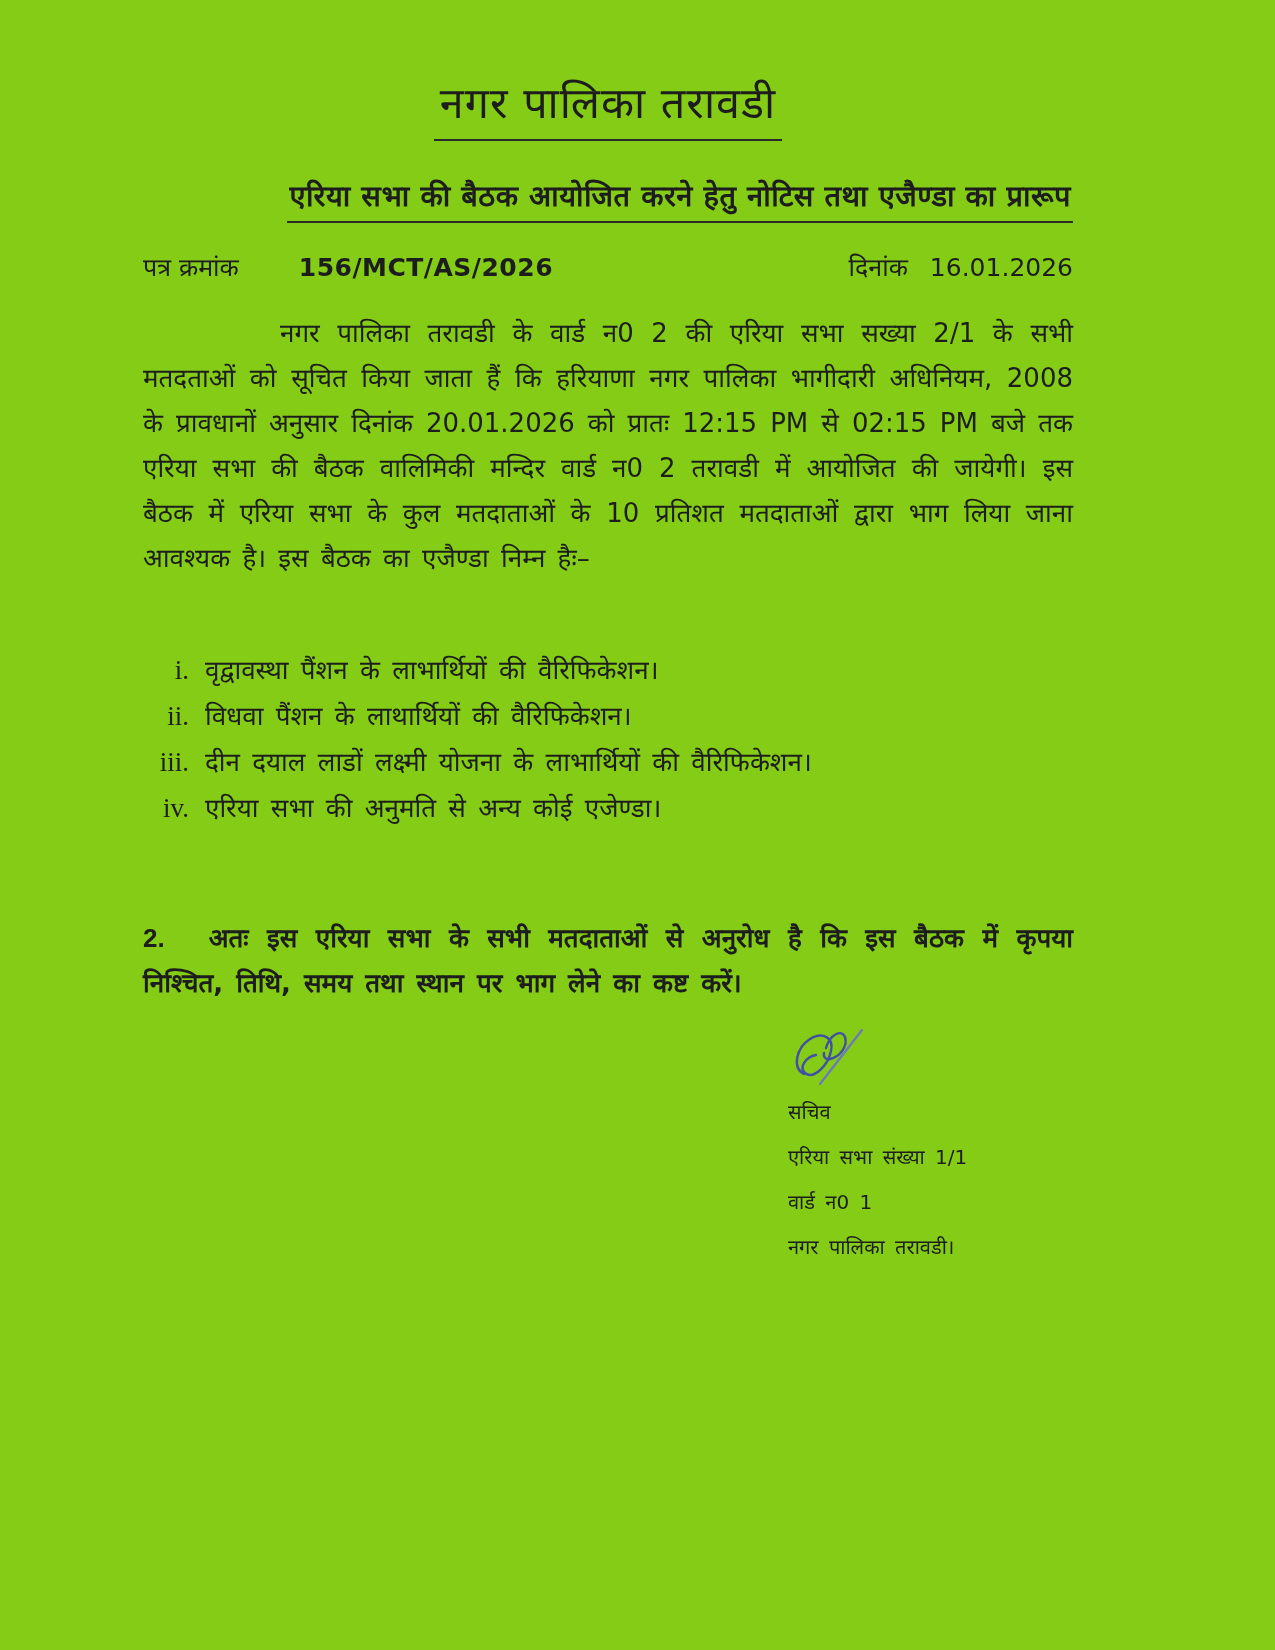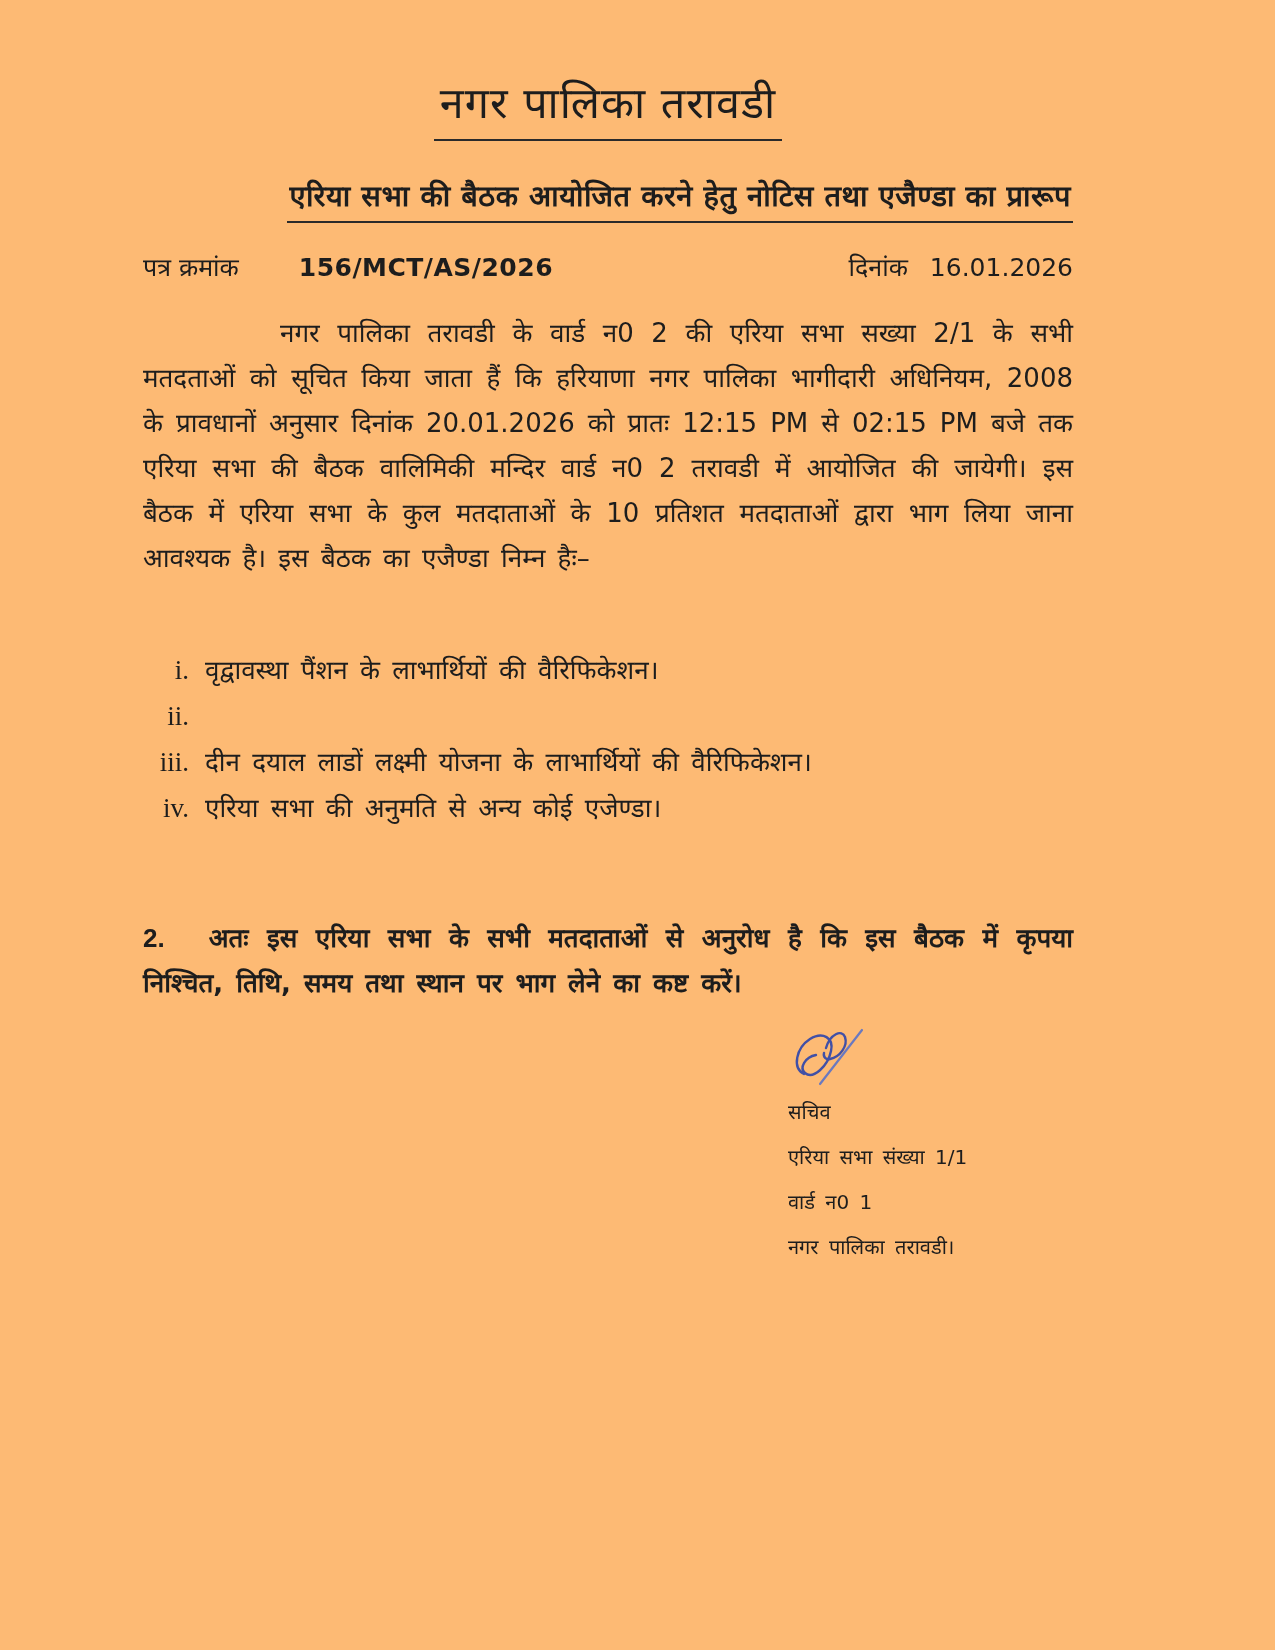--- a/index.html
+++ b/index.html
@@ -5,21 +5,21 @@
   html, body {
     margin: 0;
     padding: 0;
     background: #ffffff;
   }
   .page {
     position: relative;
     width: 1275px;
     height: 1650px;
     margin: 0 auto;
-    background: #fdba74;
+    background: #84cc16;
     color: #1d1d1d;
     font-family: "DejaVu Sans", "Liberation Sans", sans-serif;
     box-sizing: border-box;
     padding: 72px 202px 40px 143px;
     overflow: hidden;
   }
   .title {
     text-align: center;
     margin: 0 0 34px 0;
     font-size: 43px;
@@ -133,20 +133,21 @@
 
   <p class="para indent">नगर पालिका तरावडी के वार्ड न0 2 की एरिया सभा सख्या 2/1 के सभी मतदताओं को सूचित किया जाता हैं कि हरियाणा नगर पालिका भागीदारी अधिनियम, 2008 के प्रावधानों अनुसार दिनांक 20.01.2026 को प्रातः 12:15 PM से 02:15 PM बजे तक एरिया सभा की बैठक वालिमिकी मन्दिर वार्ड न0 2 तरावडी में आयोजित की जायेगी। इस बैठक में एरिया सभा के कुल मतदाताओं के 10 प्रतिशत मतदाताओं द्वारा भाग लिया जाना आवश्यक है। इस बैठक का एजैण्डा निम्न हैः–</p>
 
   <div class="agenda">
     <div class="agenda-row">
       <span class="agenda-marker">i.</span>
       <span class="agenda-text">वृद्वावस्था पैंशन के लाभार्थियों की वैरिफिकेशन।</span>
     </div>
     <div class="agenda-row">
       <span class="agenda-marker">ii.</span>
+      <span class="agenda-text">विधवा पैंशन के लाथार्थियों की वैरिफिकेशन।</span>
     </div>
     <div class="agenda-row">
       <span class="agenda-marker">iii.</span>
       <span class="agenda-text">दीन दयाल लाडों लक्ष्मी योजना के लाभार्थियों की वैरिफिकेशन।</span>
     </div>
     <div class="agenda-row">
       <span class="agenda-marker">iv.</span>
       <span class="agenda-text">एरिया सभा की अनुमति से अन्य कोई एजेण्डा।</span>
     </div>
   </div>

